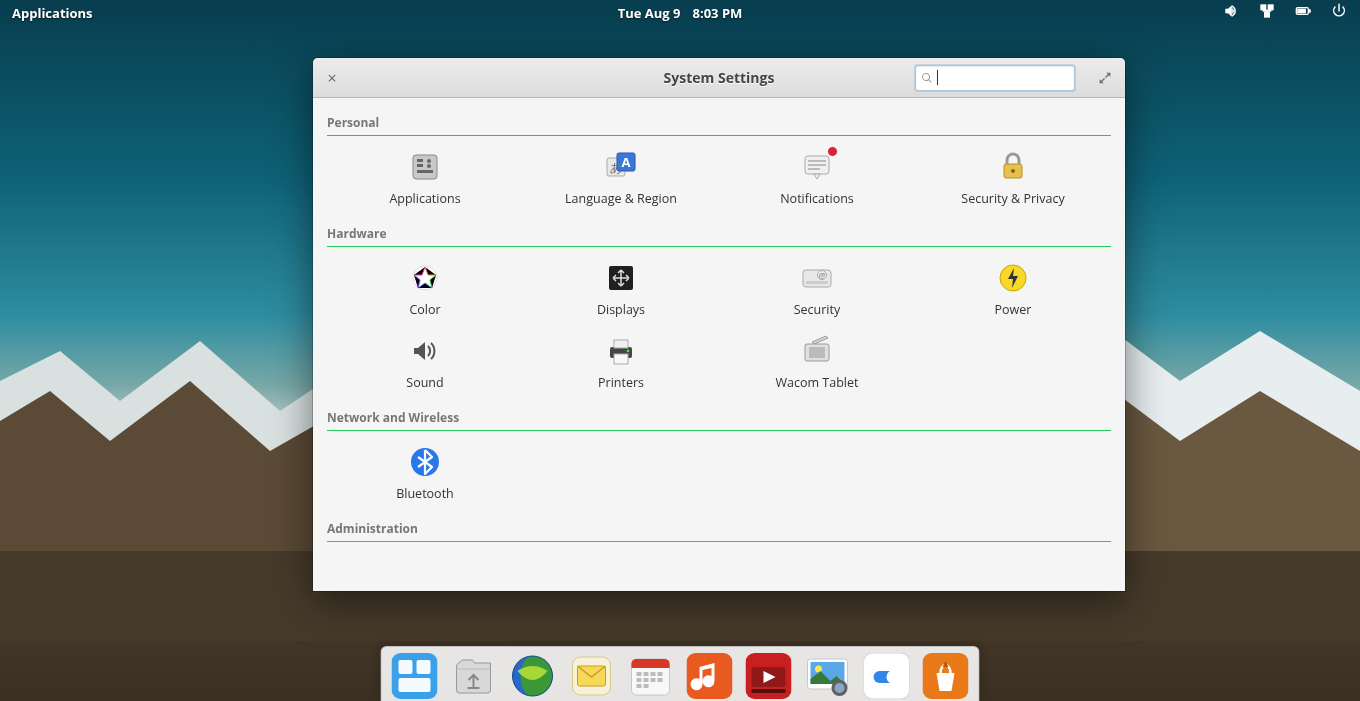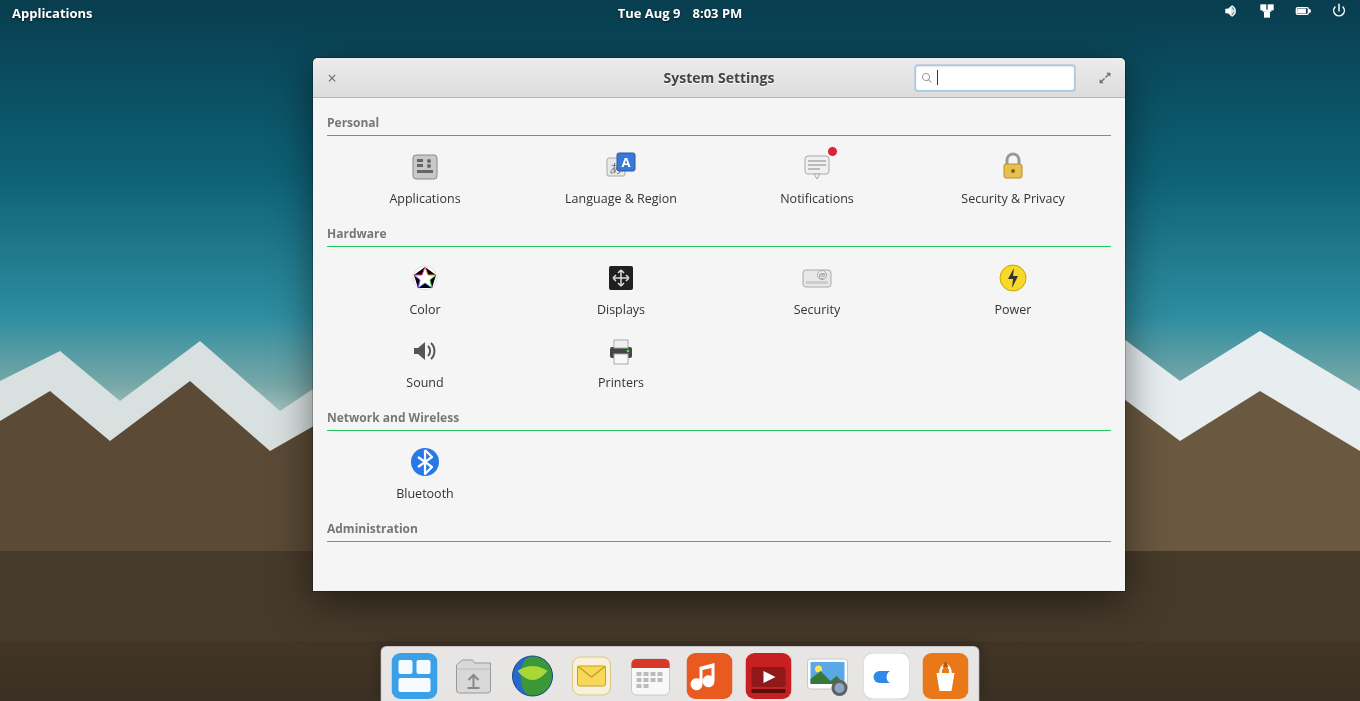--- a/index.html
+++ b/index.html
@@ -252,20 +252,30 @@
           <div class="icon">
             <svg viewBox="0 0 34 34">
               <rect x="6" y="13" width="22" height="11" rx="2" fill="#454545"></rect>
               <rect x="10" y="6" width="14" height="8" fill="#f0f0f0" stroke="#aaa"></rect>
               <rect x="10" y="20" width="14" height="10" fill="#f8f8f8" stroke="#aaa"></rect>
               <circle cx="24" cy="17" r="1.3" fill="#4e4"></circle>
             </svg>
           </div>
           <span>Printers</span>
         </div>
+        <div class="item">
+          <div class="icon">
+            <svg viewBox="0 0 34 34">
+              <rect x="5" y="10" width="24" height="17" rx="2" fill="#e0e0e0" stroke="#999"></rect>
+              <rect x="9" y="13" width="16" height="11" fill="#bbb"></rect>
+              <path d="M12 8 l14-6 l2 2 l-14 6 z" fill="#d8d8d8" stroke="#999"></path>
+            </svg>
+          </div>
+          <span>Wacom Tablet</span>
+        </div>
       </div>
       <div class="section-head">Network and Wireless</div>
       <div class="grid">
         <div class="item">
           <div class="icon">
             <svg viewBox="0 0 34 34">
               <circle cx="17" cy="17" r="14" fill="#2878e8"></circle>
               <path d="M17 5 v24 l7-7 -14-10 m0 10 l14-10 -7-7" fill="none" stroke="#fff" stroke-width="2.2" stroke-linejoin="round"></path>
             </svg>
           </div>

